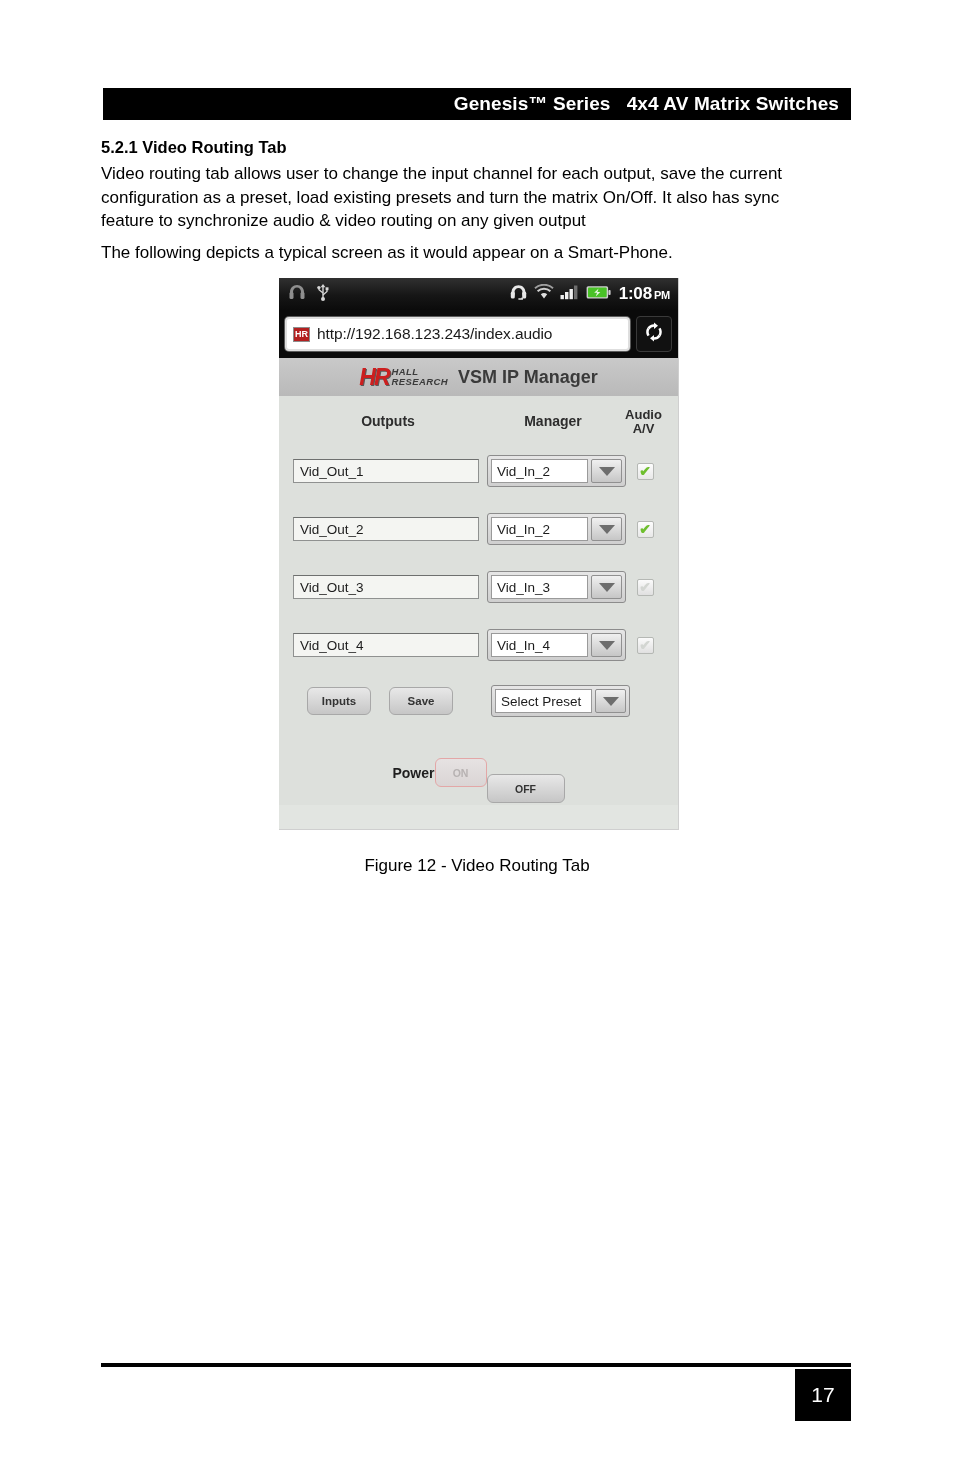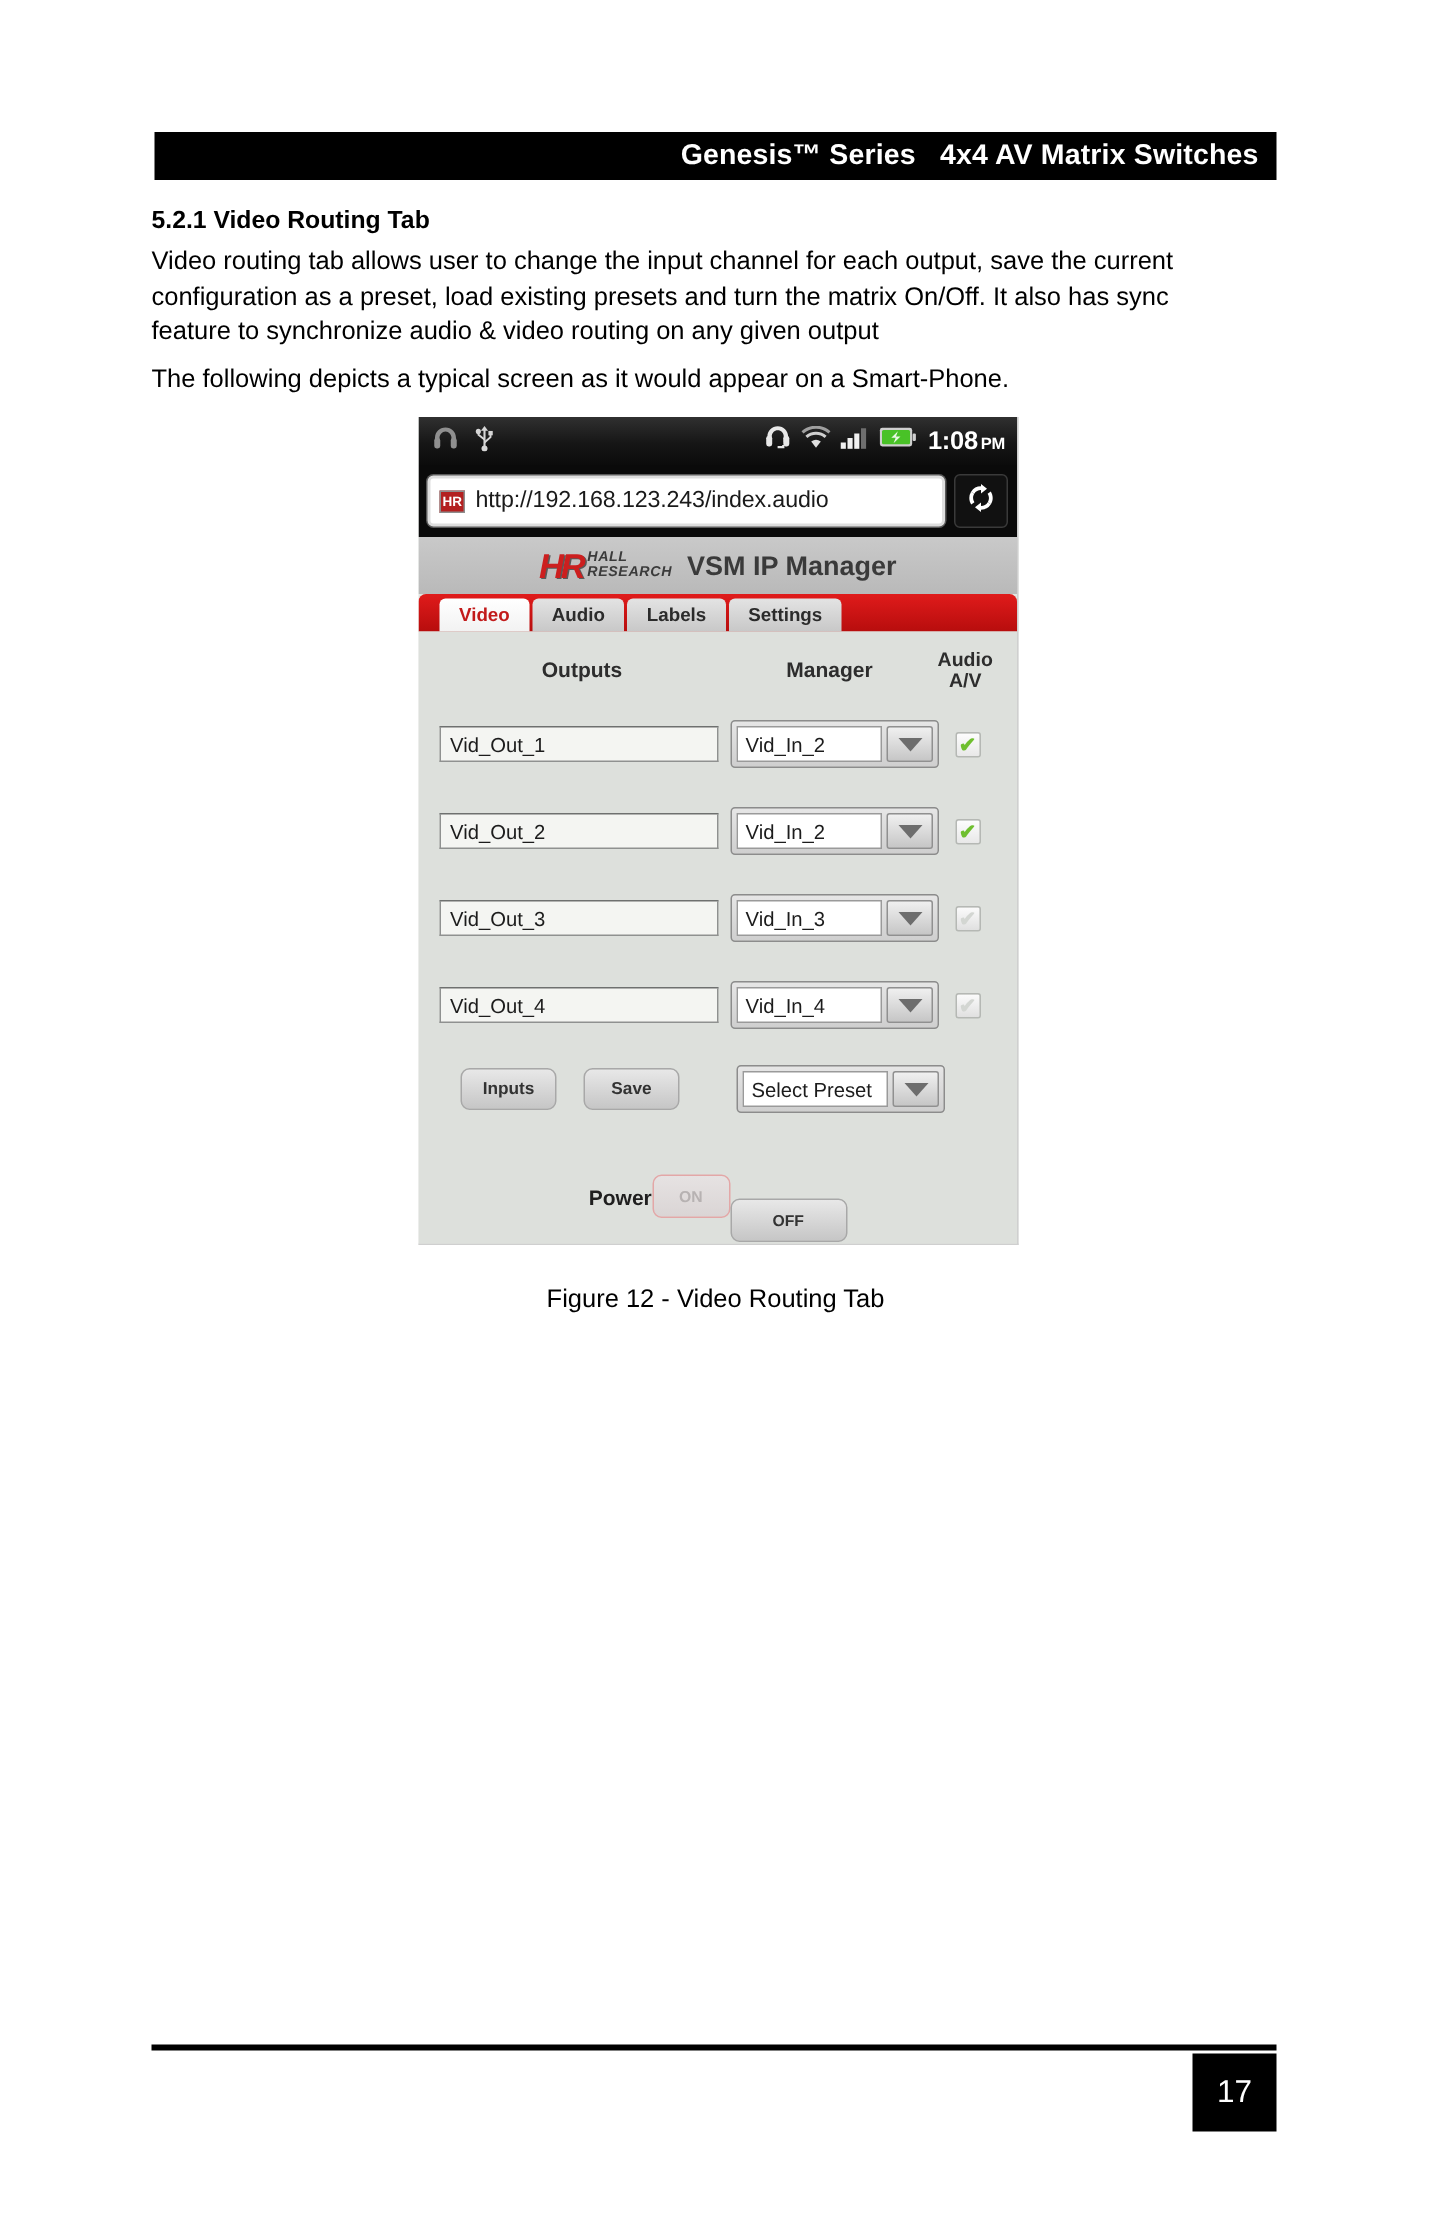--- a/index.html
+++ b/index.html
@@ -459,26 +459,20 @@
     <span class="brand-logo">
       <span class="hr-mark">HR</span>
       <span class="hr-words">
         <span style="display:block">HALL</span>
         <span style="display:block">RESEARCH</span>
       </span>
     </span>
     <span class="brand-title">VSM IP Manager</span>
   </div>
 
-  <div class="tab-strip">
-    <div class="tab active">Video</div>
-    <div class="tab">Audio</div>
-    <div class="tab">Labels</div>
-    <div class="tab">Settings</div>
-  </div>
 
   <div class="app-body">
 
     <div class="col-head">
       <div class="head-outputs">Outputs</div>
       <div class="head-inputs">Manager</div>
       <div class="head-sync">
         <span style="display:block">Audio</span>
         <span style="display:block">A/V</span>
       </div>

